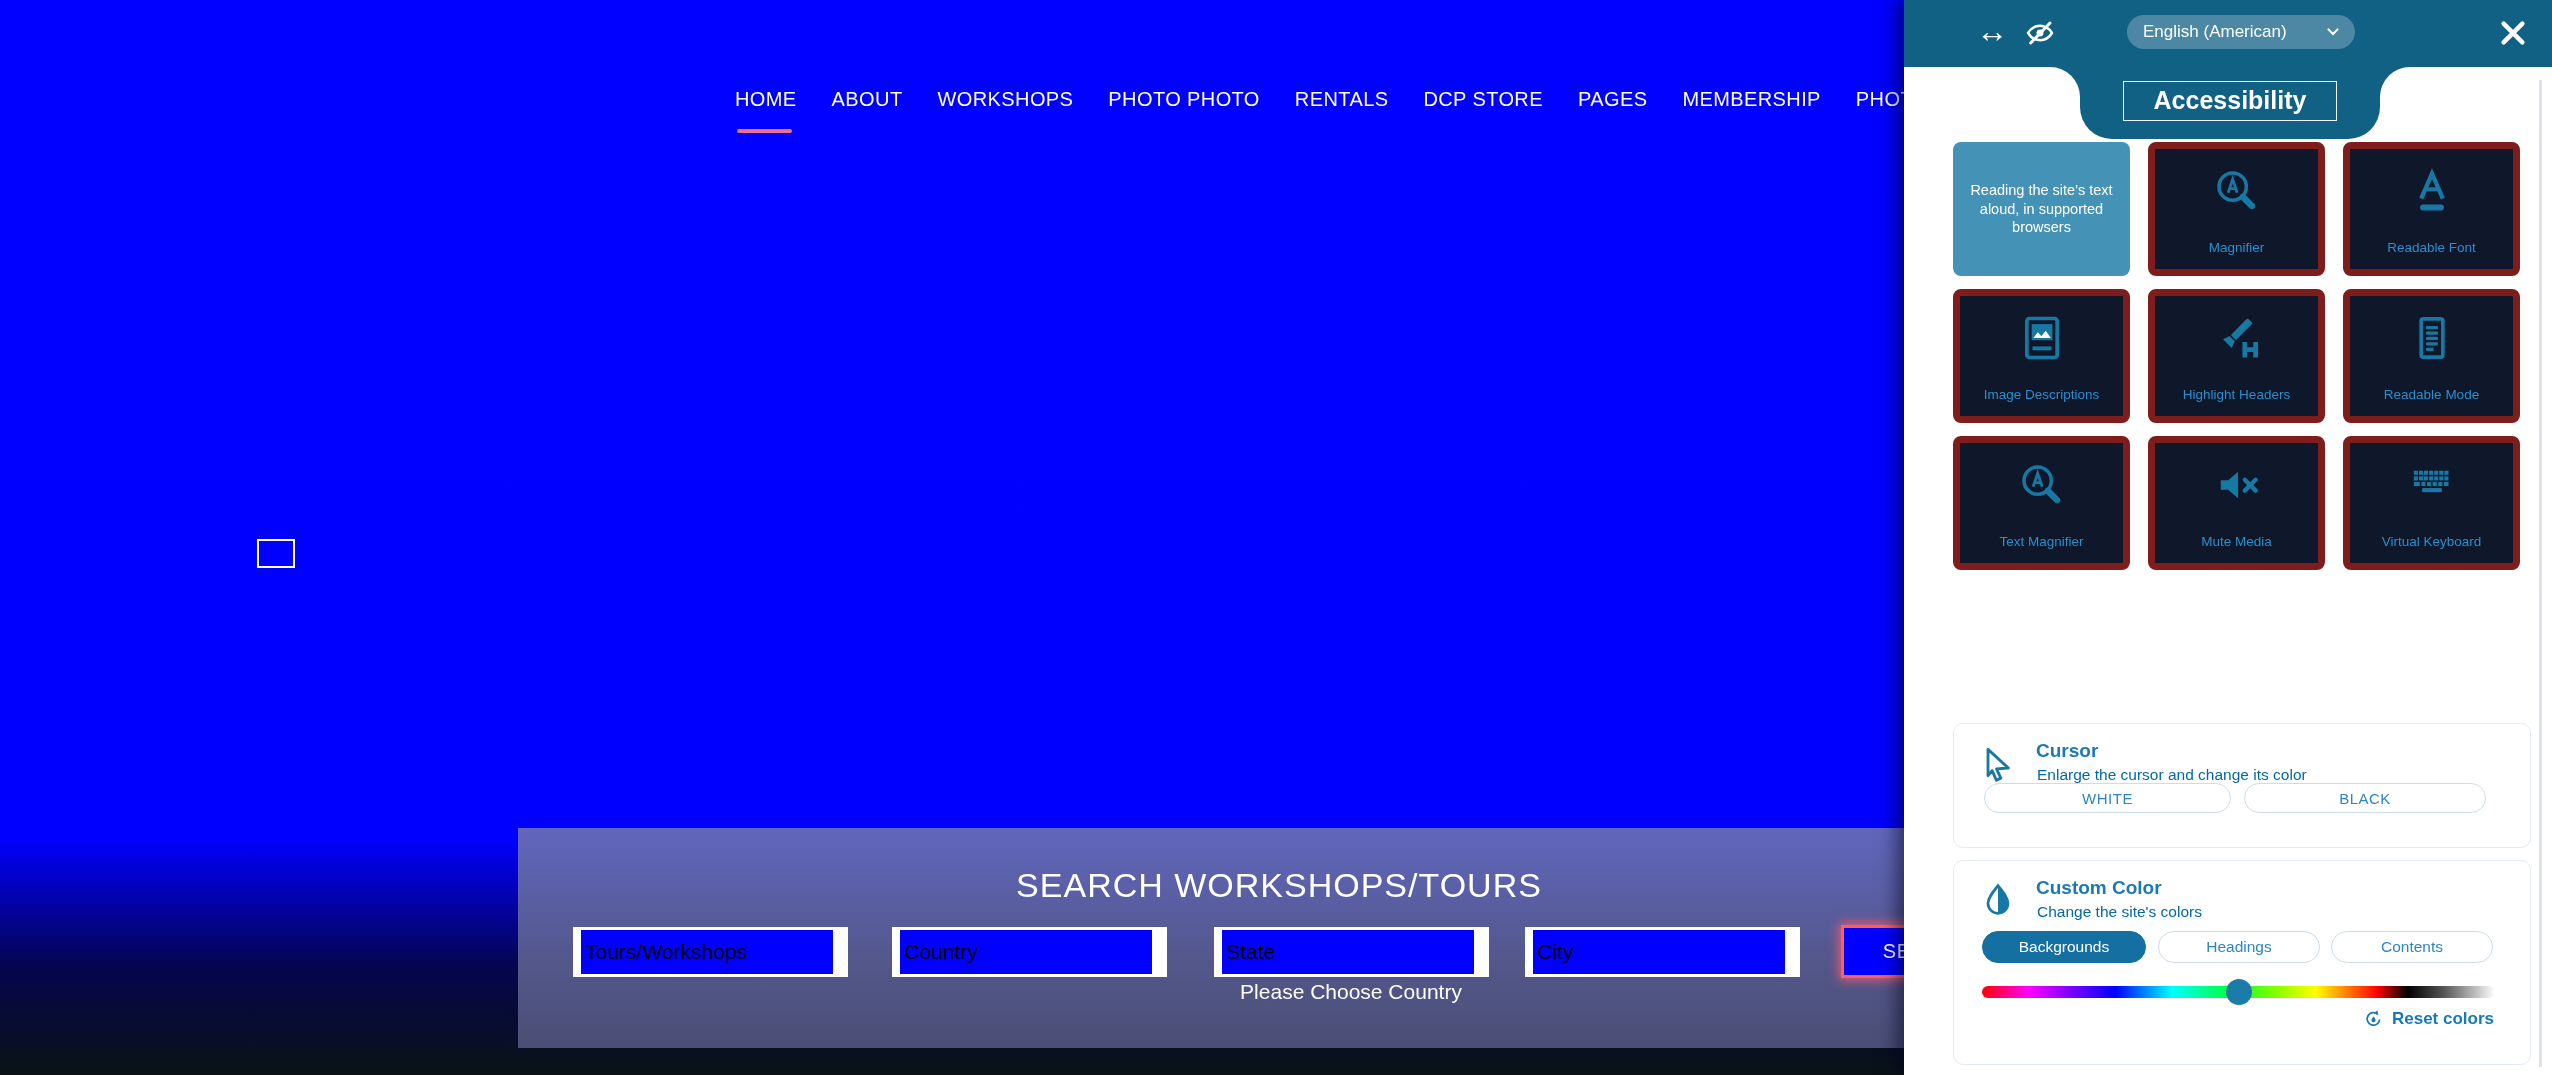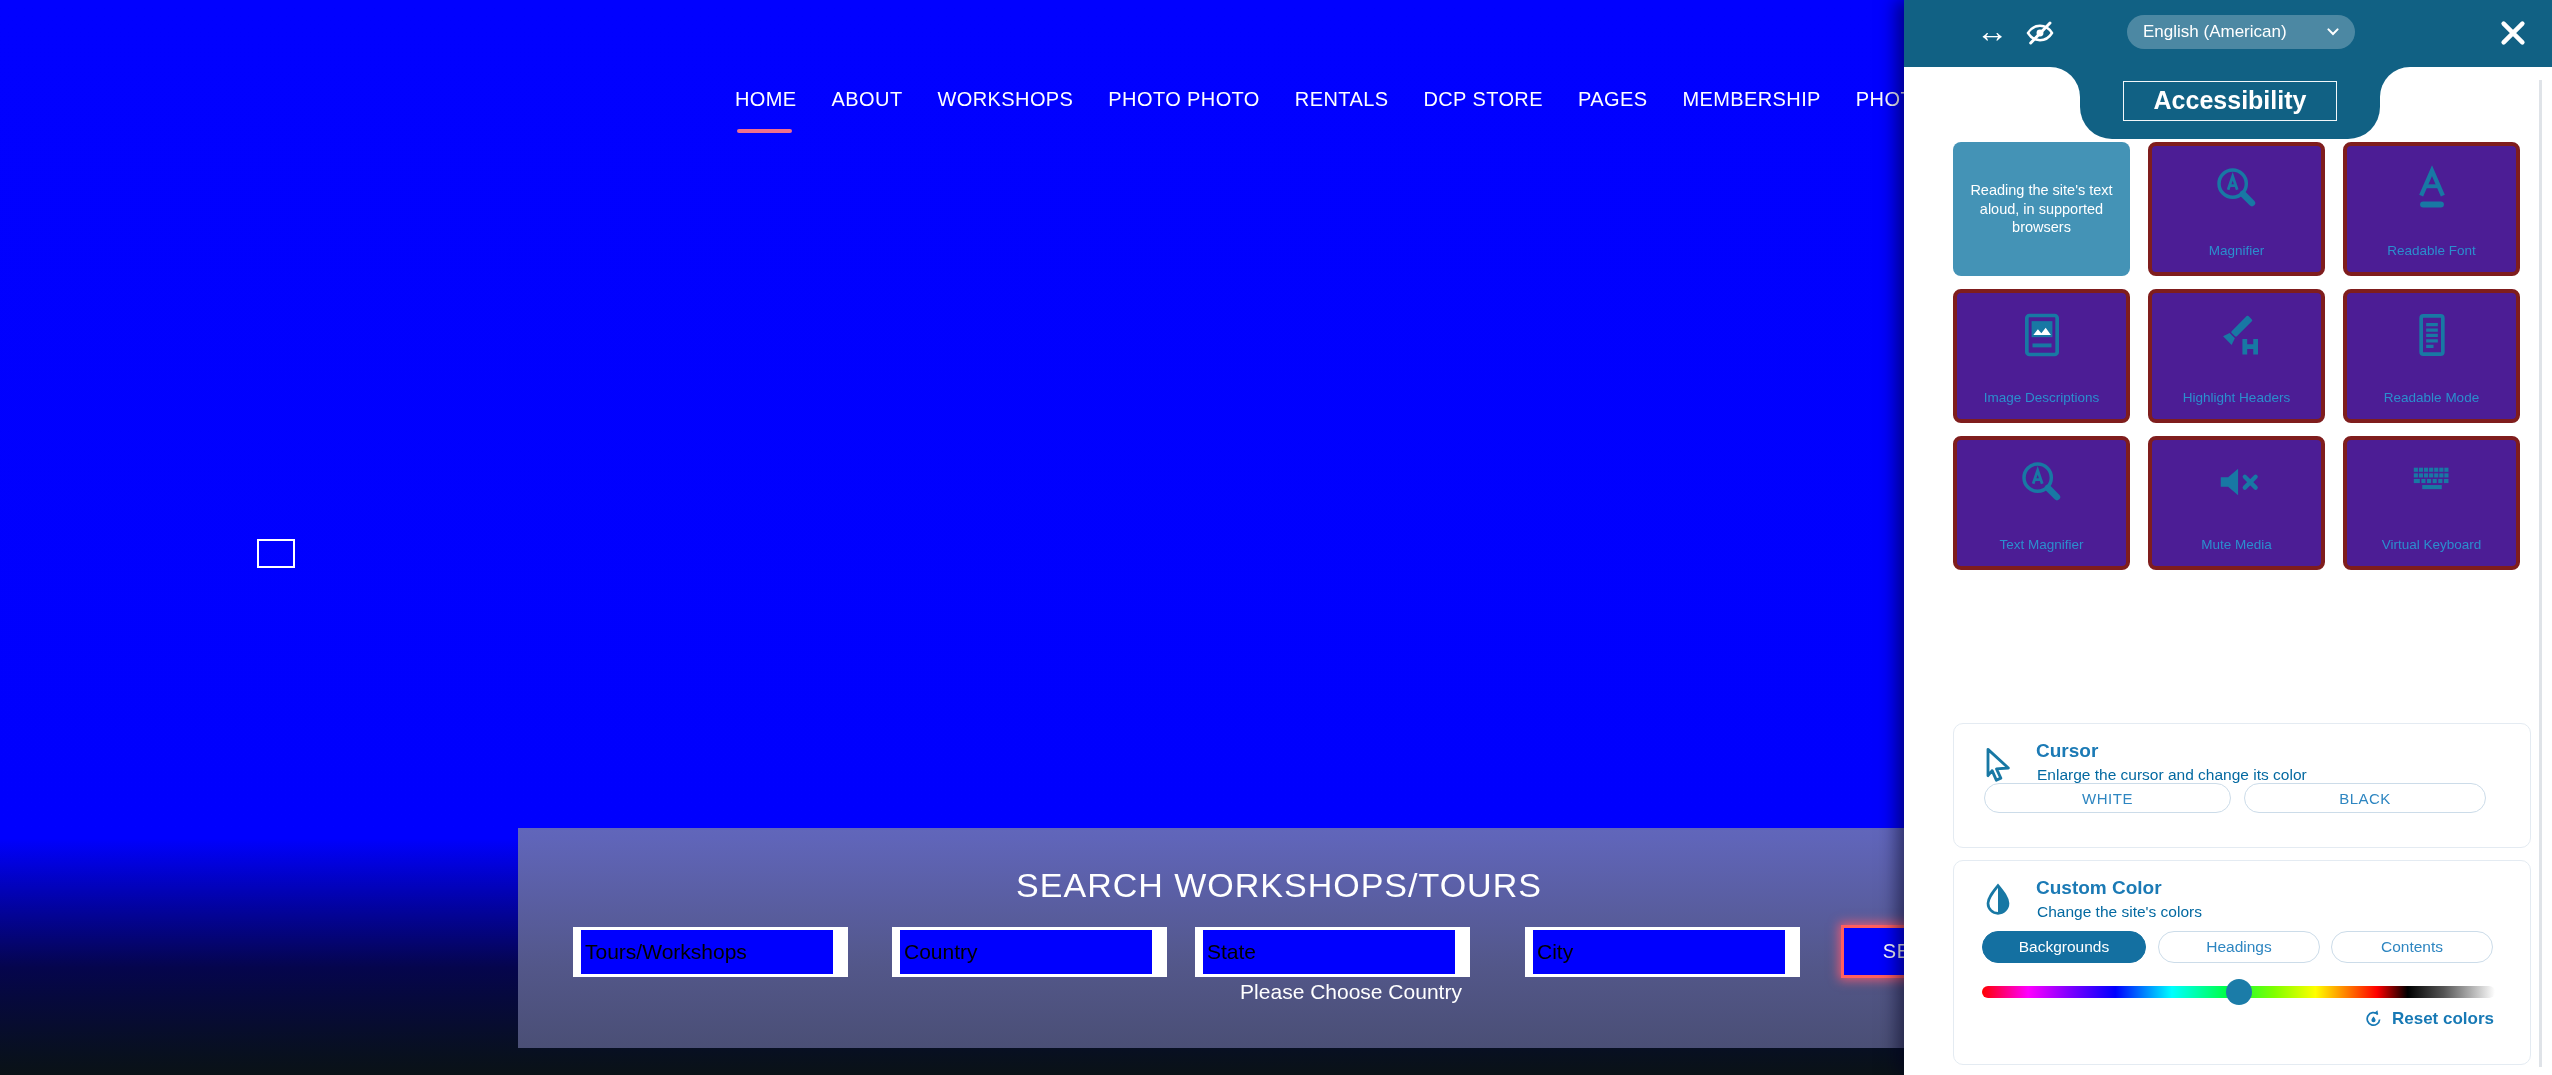--- a/index.html
+++ b/index.html
@@ -18,21 +18,21 @@
   .hero-box { position:absolute; left:257px; top:539px; width:38px; height:29px; border:2px solid #ffffff; }
 
   
   .search-panel { position:absolute; left:518px; top:828px; width:1390px; height:220px;
     background:linear-gradient(180deg,rgba(114,120,175,.85),rgba(86,90,132,.85)); }
   .search-title { position:absolute; left:761px; top:38px; transform:translateX(-50%);
     color:#ffffff; font-size:34px; font-weight:500; letter-spacing:1px; white-space:nowrap; }
   .field { position:absolute; top:99px; width:275px; height:50px; background:#ffffff; cursor:pointer; }
   .field-inner { position:absolute; left:8px; right:15px; top:3px; bottom:3px; background:#0000fe;
     color:#000000; font-size:21px; line-height:44px; padding-left:4px; overflow:hidden; white-space:nowrap; }
-  .f1 { left:55px;padding-left:28px; } .f2 { left:374px; } .f3 { left:677px; } .f4 { left:1007px; }
+  .f1 { left:55px;padding-left:28px; } .f2 { left:374px; } .f3 { left:696px; } .f4 { left:1007px; }
   .search-btn { position:absolute; left:1323px; top:97px; width:170px; height:53px; background:#0000fe;
     border:3px solid #ff5f5f; box-shadow:0 0 10px 2px rgba(255,90,110,.85); color:#ffffff; font-size:20px;
     letter-spacing:.5px; cursor:pointer; font-family:"Liberation Sans", sans-serif; }
   .helper { position:absolute; left:833px; top:152px; transform:translateX(-50%); color:#ffffff;
     font-size:21px; white-space:nowrap; }
 
   
   .acc-panel { position:absolute; left:1904px; top:0; width:648px; height:1075px; background:#ffffff;
     box-shadow:-8px 0 16px rgba(0,0,30,.5); }
   .acc-header { position:absolute; left:0; top:0; width:648px; height:67px; background:#116184; }
@@ -51,21 +51,21 @@
     background:#ffffff; top:0; }
   .wing-l::after { left:-30px; } .wing-r::after { left:0; }
   .acc-tab { position:absolute; left:176px; top:67px; width:300px; height:72px; background:#116184;
     border-radius:0 0 32px 32px; }
   .acc-tab-label { position:absolute; left:43px; right:43px; top:14px; height:40px;
     border:1.5px solid rgba(255,255,255,.95); color:#ffffff; font-size:25px; font-weight:bold;
     text-align:center; line-height:37px; }
 
   .tiles { position:absolute; left:49px; top:142px; display:grid;
     grid-template-columns:repeat(3,177px); grid-auto-rows:134px; gap:13px 18px; }
-  .tile { position:relative; background:#4c1d95; border:4px solid #7f1d1d; border-radius:8px; cursor:pointer; }
+  .tile { position:relative; background:#0f172a; border:7px solid #7f1d1d; border-radius:8px; cursor:pointer; }
   .tile-icon { position:absolute; left:0; right:0; top:16px; display:flex; justify-content:center; }
   .tile-icon svg { width:52px; height:52px; }
   .tile-label { position:absolute; left:4px; right:4px; bottom:14px; text-align:center; color:#2b8ece;
     font-size:13.5px; }
   .tile-active { background:#4493b6; border:none; display:flex; align-items:center; justify-content:center;
     padding:0 14px; }
   .tile-tip { color:#ffffff; font-size:14.5px; text-align:center; line-height:1.3; }
 
   .box { position:absolute; left:49px; width:578px; border:1px solid #e4ebf2; border-radius:10px;
     background:#ffffff; }

